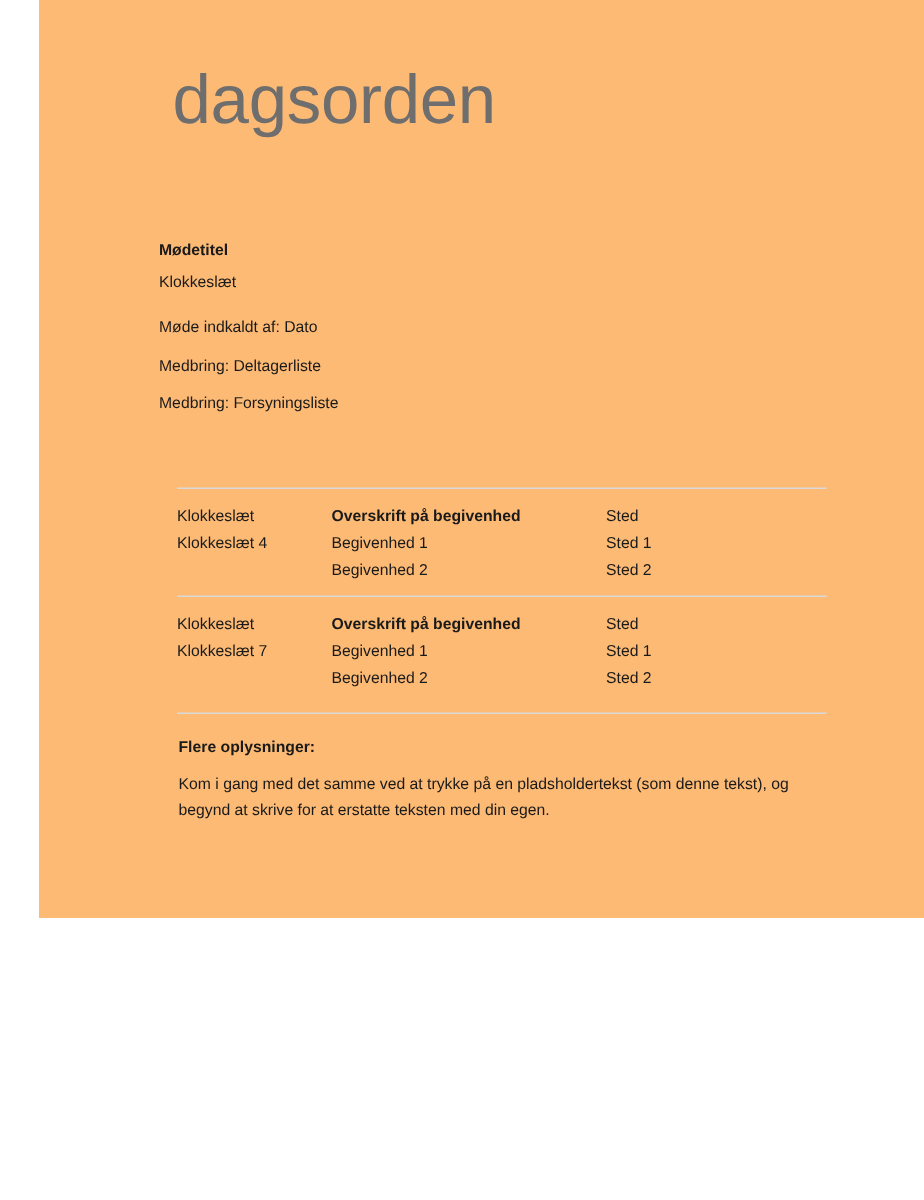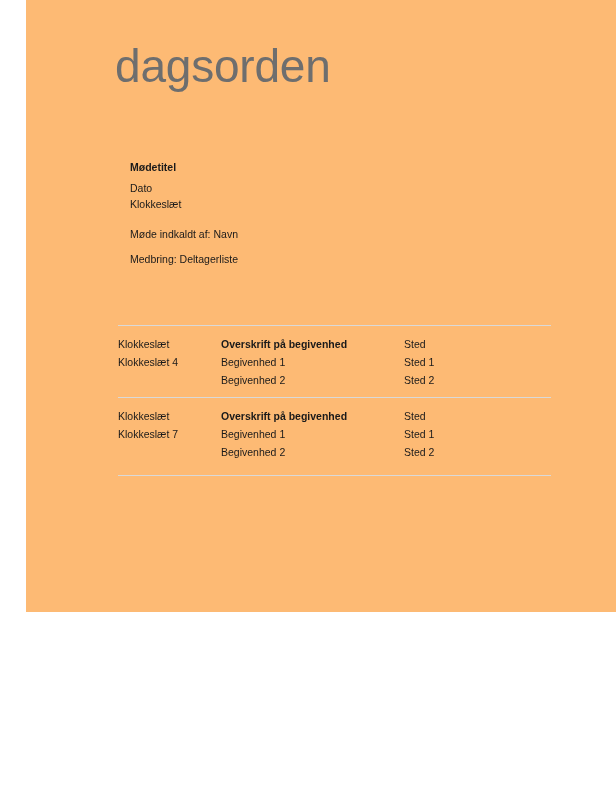--- a/index.html
+++ b/index.html
@@ -26,21 +26,21 @@
     top: 40px;
     font-size: 46px;
     font-weight: 300;
     color: #6e6e6e;
     letter-spacing: -0.2px;
     line-height: 1.15;
     white-space: nowrap;
   }
   .meeting-block {
     position: absolute;
-    left: 104px;
+    left: 80px;
     top: 160px;
     width: 440px;
   }
   .meeting-title {
     font-size: 10.5px;
     font-weight: bold;
     color: #1a1a1a;
     line-height: 1.45;
     margin: 0 0 6px 0;
   }
@@ -127,25 +127,25 @@
 </style>
 </head>
 <body>
 
 <div class="page">
 
   <div class="doc-title">dagsorden</div>
 
   <div class="meeting-block">
     <p class="meeting-title">Mødetitel</p>
-    <p class="meeting-line">Dato</p>
     <p class="meeting-line">Klokkeslæt</p>
     <div class="meeting-gap"></div>
-    <p class="meta-line">Møde indkaldt af: Navn</p>
+    <p class="meta-line">Møde indkaldt af: Dato</p>
     <p class="meta-line">Medbring: Deltagerliste</p>
+    <p class="meta-line">Medbring: Forsyningsliste</p>
   </div>
 
   <div class="agenda agenda-1">
     <div class="rule"></div>
     <div class="agenda-rows">
       <div class="agenda-row head">
         <div class="col-time">Klokkeslæt</div>
         <div class="col-event">Overskrift på begivenhed</div>
         <div class="col-place">Sted</div>
       </div>
@@ -178,14 +178,18 @@
       <div class="agenda-row">
         <div class="col-time"></div>
         <div class="col-event">Begivenhed 2</div>
         <div class="col-place">Sted 2</div>
       </div>
     </div>
   </div>
 
   <div class="footer-rule"></div>
 
+  <div class="more-info">
+    <p class="more-info-title">Flere oplysninger:</p>
+    <p class="more-info-body">Kom i gang med det samme ved at trykke på en pladsholdertekst (som denne tekst), og begynd at skrive for at erstatte teksten med din egen.</p>
+  </div>
 
 </div>
 
 </body></html>

